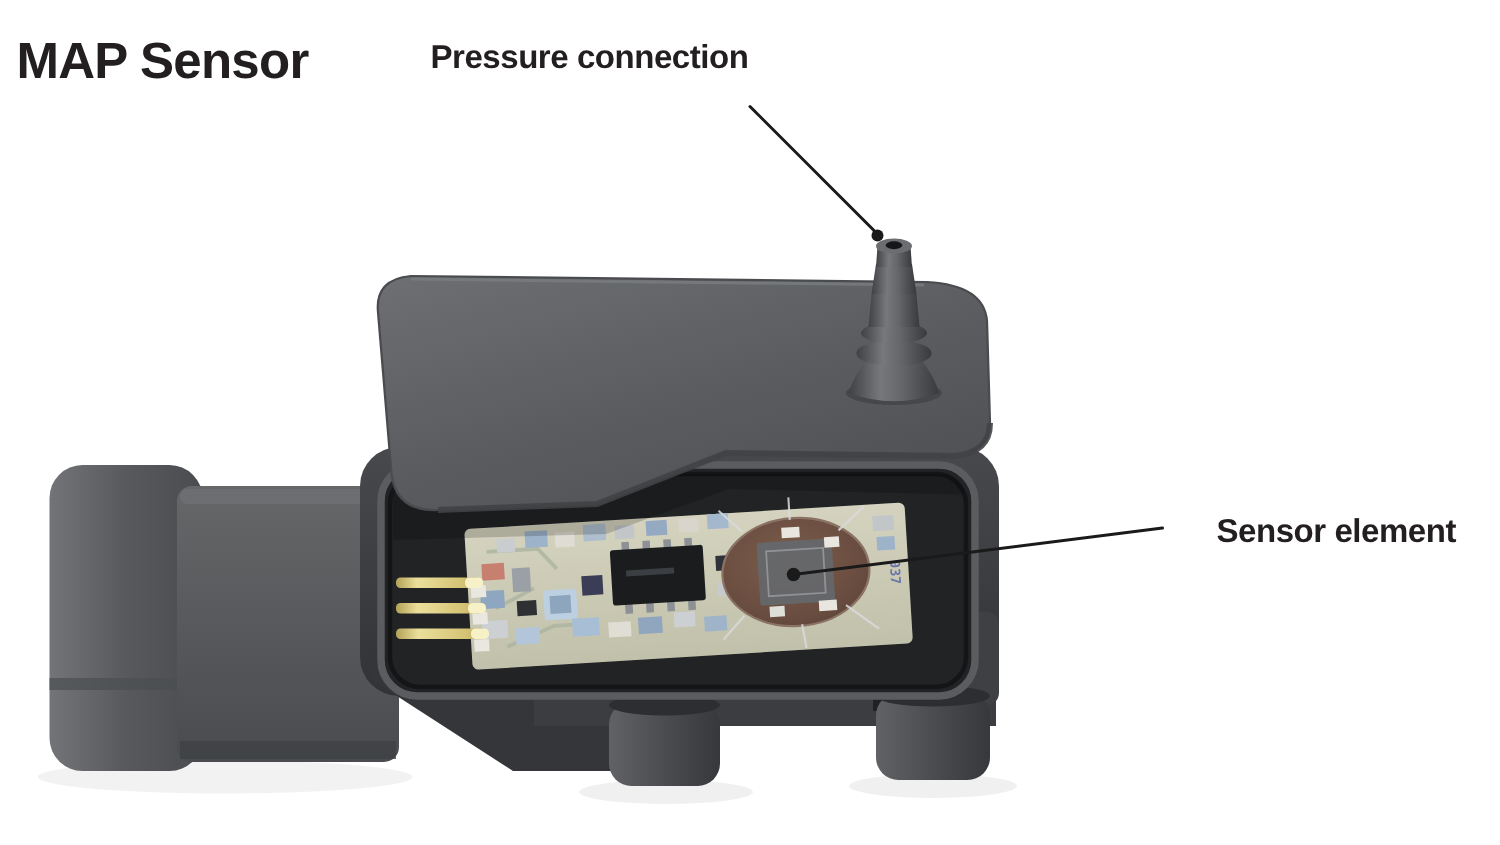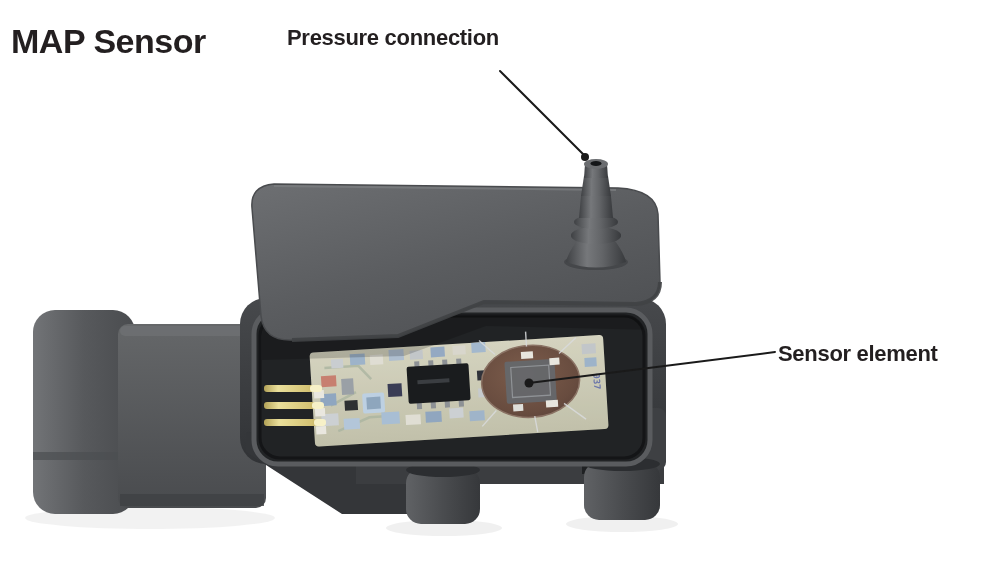--- a/index.html
+++ b/index.html
@@ -25,21 +25,21 @@
   .title{
     left:11px;top:22px;
     font-size:34px;
     letter-spacing:-0.5px;
   }
   .callout{
     font-size:22px;
     letter-spacing:-0.3px;
   }
   .callout-pressure{left:287px;top:25px;}
-  .callout-sensor{left:778px;top:341px;}
+  .callout-sensor{left:811px;top:341px;}
   .board-marking{
     font-family:"DejaVu Sans Mono","Liberation Mono",monospace;
     font-size:9px;font-weight:bold;
     fill:#6b76aa;
   }
 </style>
 </head>
 <body>
 
 <div class="stage">

